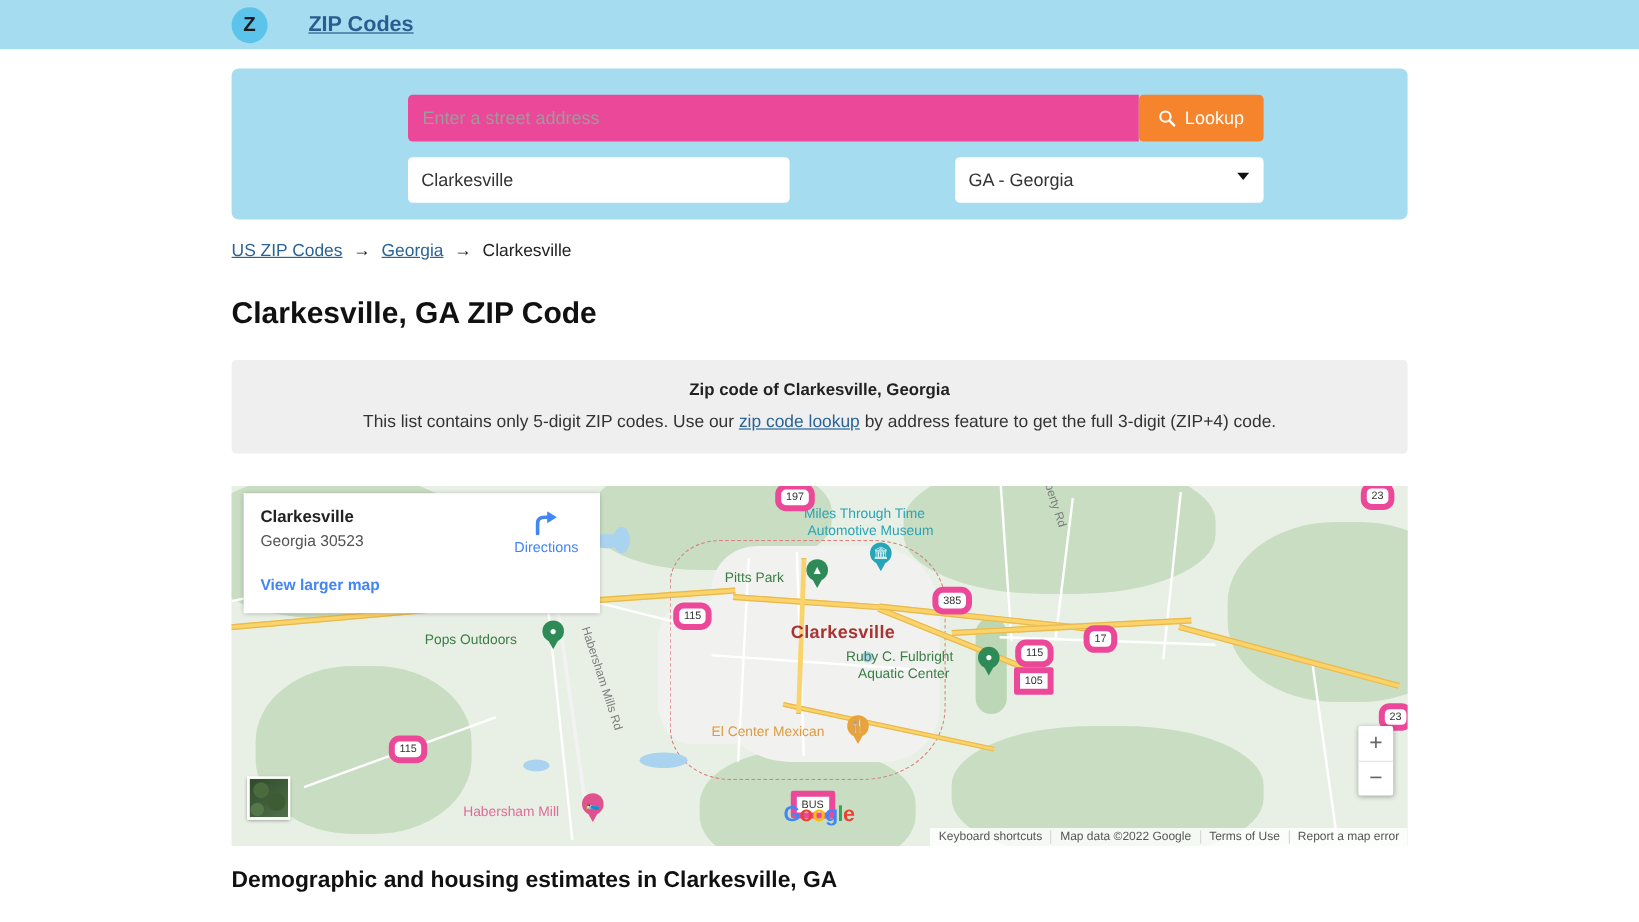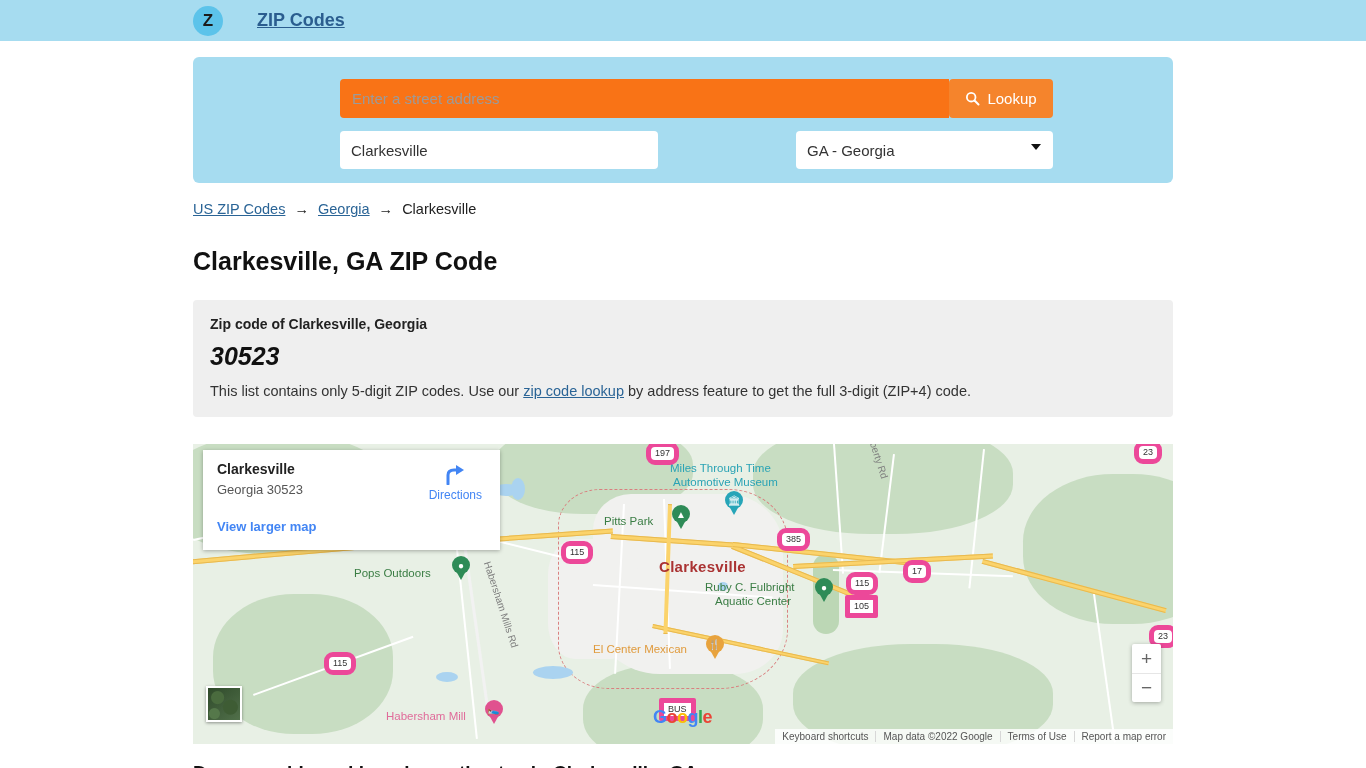--- a/index.html
+++ b/index.html
@@ -58,21 +58,21 @@
   .addr-wrap {
     margin-left: 127px;
     display: flex;
     width: 713px;
     height: 39px;
   }
   .addr-input {
     flex: 1;
     border: none;
     border-radius: 4px 0 0 4px;
-    background: #f97316;
+    background: #ec4899;
     font-size: 15px;
     padding: 0 12px;
     color: #333;
     outline: none;
     font-family: "Liberation Sans", sans-serif;
   }
   .addr-input::placeholder { color: #9b9b9b; }
   .lookup-btn {
     width: 104px;
     background: #f5842c;
@@ -130,20 +130,21 @@
     font-weight: bold;
     color: #111;
   }
 
   
   .info-box {
     margin-top: 24px;
     background: #efefef;
     border-radius: 4px;
     padding: 16px 17px 18px 17px;
+    text-align: center;
   }
   .info-sub { font-size: 14px; font-weight: bold; color: #222; }
   .info-zip {
     font-size: 25px;
     font-weight: bold;
     font-style: italic;
     margin-top: 10px;
     color: #111;
   }
   .info-note { margin-top: 12px; font-size: 14.5px; color: #333; }
@@ -329,21 +330,20 @@
     <span class="crumb-sep">→</span>
     <a>Georgia</a>
     <span class="crumb-sep">→</span>
     <span>Clarkesville</span>
   </div>
 
   <h1 class="page-title">Clarkesville, GA ZIP Code</h1>
 
   <div class="info-box">
     <div class="info-sub">Zip code of Clarkesville, Georgia</div>
-    <div class="info-zip">30523</div>
     <div class="info-note">
       <span>This list contains only 5-digit ZIP codes. Use our </span><a>zip code lookup</a><span> by address feature to get the full 3-digit (ZIP+4) code.</span>
     </div>
   </div>
 
   <div class="map-frame">
     <div class="map-land"></div>
 
     <div class="forest" style="left:-30px;top:-10px;width:230px;height:120px;"></div>
     <div class="forest" style="left:20px;top:150px;width:180px;height:140px;"></div>

